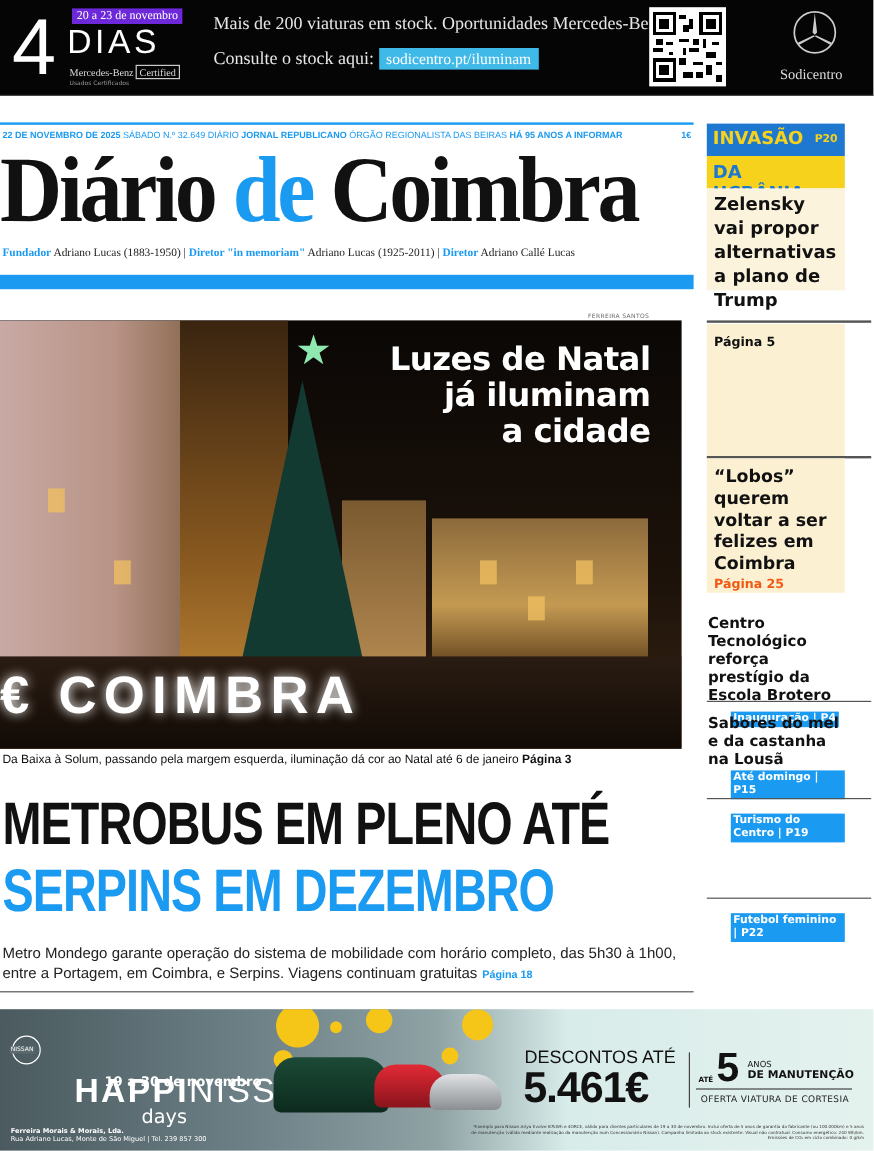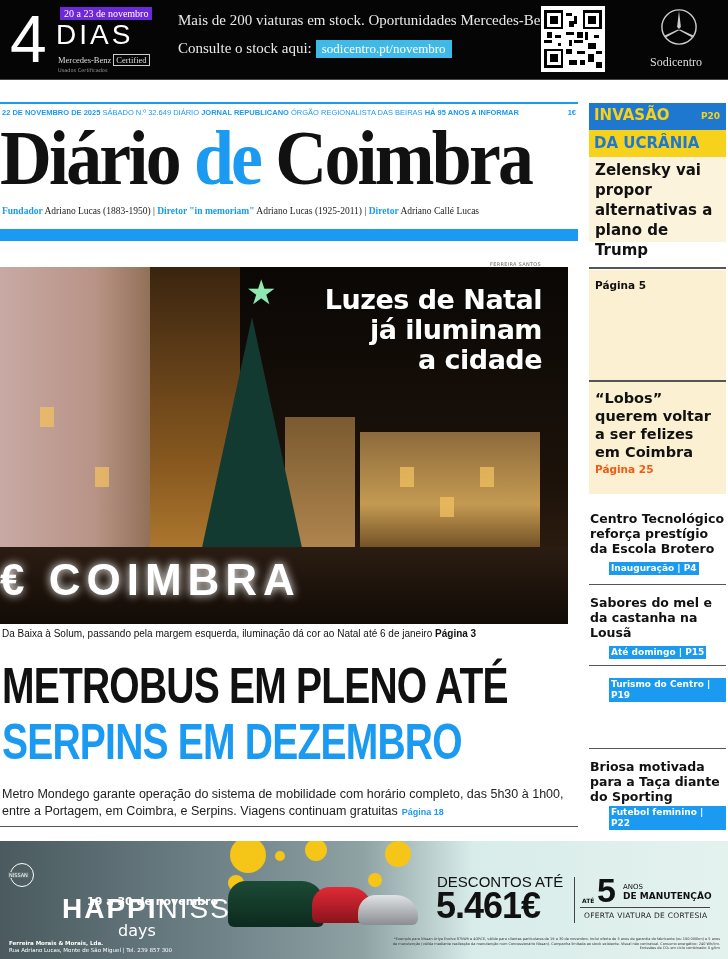--- a/index.html
+++ b/index.html
@@ -51,21 +51,21 @@
 
   
   .h-main { position: absolute; left: 2px; top: 658px; font-family: "Liberation Sans", sans-serif; font-weight: 700; font-size: 50px; line-height: 56px; letter-spacing: -1px; white-space: nowrap; transform: scaleX(0.78); transform-origin: left top; }
   .h-main .l1 { color: #111; display: block; }
   .h-main .l2 { color: #1a9af0; display: block; }
   .lead { position: absolute; left: 2px; top: 786px; width: 570px; font-size: 12.5px; line-height: 17px; color: #222; font-family: "Liberation Sans", sans-serif; }
   .lead .pg { color: #1a9af0; font-weight: 700; font-size: 9px; margin-left: 4px; }
   .lead-rule { position: absolute; left: 0; top: 826px; width: 578px; height: 1px; background: #555; }
 
   
-  .rc { position: absolute; left: 589px; width: 137px; }
+  .rc { position: absolute; left: 589px; width: 115px; }
   .ukr-top { top: 103px; height: 27px; background: #1f78d0; color: #f7d21c; font-weight: 700; font-size: 15px; padding: 3px 5px; font-family: "DejaVu Sans", sans-serif; }
   .ukr-top .p { position: absolute; right: 6px; top: 8px; font-size: 9px; color: #f7d21c; }
   .ukr-mid { top: 130px; height: 27px; background: #f7d21c; color: #1f78d0; font-weight: 700; font-size: 15px; padding: 4px 5px; }
   .ukr-body { top: 157px; height: 85px; background: #fbf3dc; font-weight: 700; font-size: 15px; line-height: 20px; padding: 3px 6px; color: #111; }
   .rc-rule { position: absolute; left: 589px; width: 137px; height: 2px; background: #555; }
   .box-beige { background: #fcf0d2; padding: 7px 6px; font-weight: 700; }
   .drive { top: 270px; height: 110px; }
   .drive .t { color: #f05a14; font-size: 14.5px; line-height: 18px; }
   .drive .pg { color: #111; font-size: 10.5px; margin-top: 2px; }
   .lobos { top: 382px; height: 112px; }
@@ -104,21 +104,21 @@
 </head>
 <body>
 
 <div class="top-ad">
   <div class="ta-four">4</div>
   <div class="ta-date">20 a 23 de novembro</div>
   <div class="ta-dias">DIAS</div>
   <div class="ta-mb"><span style="border:none;padding:0;margin:0">Mercedes-Benz</span><span>Certified</span></div>
   <div class="ta-usados">Usados Certificados</div>
   <div class="ta-line1">Mais de 200 viaturas em stock. Oportunidades Mercedes-Benz.</div>
-  <div class="ta-line2"><span>Consulte o stock aqui:</span><span class="ta-link">sodicentro.pt/novembro</span></div>
+  <div class="ta-line2"><span>Consulte o stock aqui:</span><span class="ta-link">sodicentro.pt/iluminam</span></div>
   <div class="ta-qr">
     <svg viewBox="0 0 21 21" shape-rendering="crispEdges">
       <rect x="0" y="0" width="7" height="7" fill="#000"></rect>
         <rect x="1" y="1" width="5" height="5" fill="#fff"></rect>
         <rect x="2" y="2" width="3" height="3" fill="#000"></rect>
       <rect x="14" y="0" width="7" height="7" fill="#000"></rect>
         <rect x="15" y="1" width="5" height="5" fill="#fff"></rect>
         <rect x="16" y="2" width="3" height="3" fill="#000"></rect>
       <rect x="0" y="14" width="7" height="7" fill="#000"></rect>
         <rect x="1" y="15" width="5" height="5" fill="#fff"></rect>
@@ -225,21 +225,20 @@
 <div class="rc b2" style="position:absolute;">
   <div class="brief">Sabores do mel e da castanha na Lousã</div>
   <span class="tag">Até domingo | P15</span>
 </div>
 <div class="rc-rule" style="top:665px;height:1px;"></div>
 <div class="rc b3" style="position:absolute;">
   <span class="tag">Turismo do Centro | P19</span>
 </div>
 <div class="rc-rule" style="top:748px;height:1px;"></div>
 <div class="rc b4" style="position:absolute;">
-  <div class="brief">Briosa motivada para a Taça diante do Sporting</div>
   <span class="tag">Futebol feminino | P22</span>
 </div>
 
 <div class="bot-ad">
   <div class="nissan"></div>
   <div class="dates">19 a 30 de novembro</div>
   <div class="happi"><span style="font-weight:700">HAPPI</span><span>NISS</span></div>
   <div class="days">days</div>
   <div class="dealer"><b>Ferreira Morais &amp; Morais, Lda.</b><span>Rua Adriano Lucas, Monte de São Miguel | Tel. 239 857 300</span></div>
 

